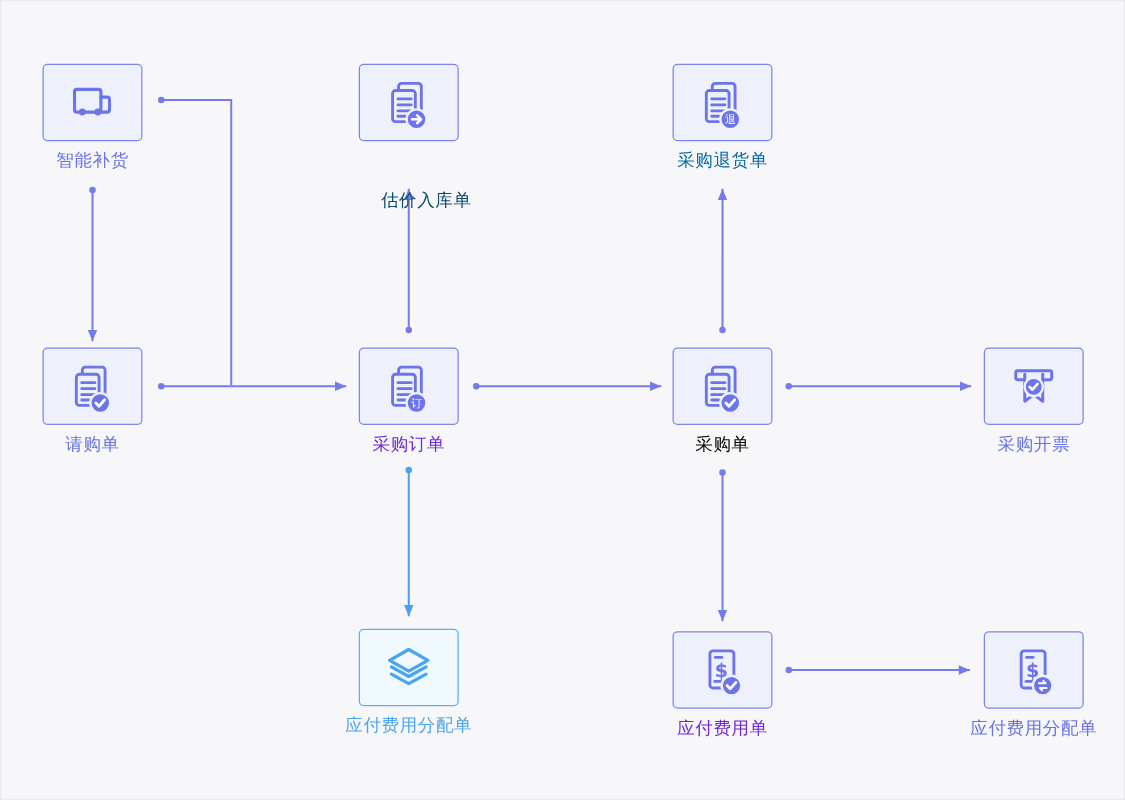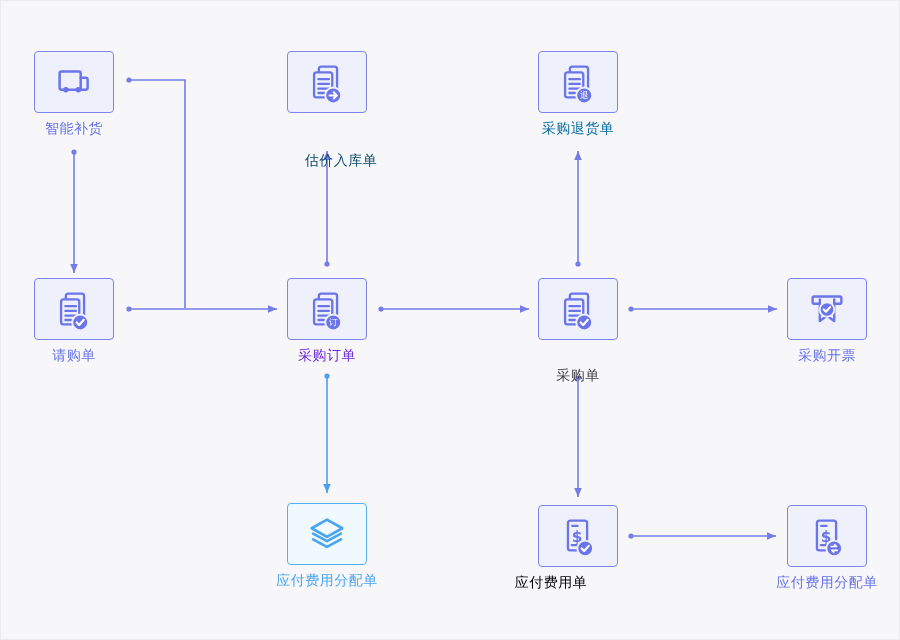--- a/index.html
+++ b/index.html
@@ -162,21 +162,21 @@
             <g fill="none" stroke="#6b74e8" stroke-width="2.4" stroke-linecap="round" stroke-linejoin="round">
               <rect x="15.5" y="8" width="19" height="26" rx="2.5"></rect>
               <rect x="10.5" y="14" width="19" height="26" rx="2.5" fill="#eef0fb"></rect>
               <path d="M15 21h11M15 26h11M15 31h11M15 35.5h6"></path>
             </g>
             <circle cx="30.5" cy="38" r="8.3" fill="#6b74e8" stroke="#eef0fb" stroke-width="2"></circle>
             <path d="M26.8 38l2.6 2.7 4.8-5.4" fill="none" stroke="#fff" stroke-width="2.3" stroke-linecap="round" stroke-linejoin="round"></path>
           </svg>
         </span>
       </div>
-      <div class="node-label" style="left: 477px; top: 366px; width: 200px; color: #404040;">采购单</div>
+      <div class="node-label" style="left: 477px; top: 346px; width: 200px; color: #000000;">采购单</div>
       <div class="node" style="left: 786px; top: 277px; width: 80px; height: 62px; border-color: rgb(125, 133, 236); background: rgb(238, 240, 251);">
         <span>
           <svg width="46" height="46" viewBox="0 0 48 48">
             <g fill="none" stroke="#6b74e8" stroke-width="2.5" stroke-linecap="round" stroke-linejoin="round">
               <path d="M16.5 18.5h-6a1.5 1.5 0 0 1-1.5-1.5v-4.5a1.5 1.5 0 0 1 1.5-1.5h27a1.5 1.5 0 0 1 1.5 1.5V17a1.5 1.5 0 0 1-1.5 1.5h-6"></path>
               <path d="M16.5 14v22.5l7.5-5.5 7.5 5.5V14"></path>
             </g>
             <circle cx="24" cy="24.5" r="7.6" fill="#6b74e8" stroke="#eef0fb" stroke-width="2"></circle>
             <path d="M20.6 24.5l2.3 2.4 4.3-4.9" fill="none" stroke="#fff" stroke-width="2.2" stroke-linecap="round" stroke-linejoin="round"></path>
           </svg>
@@ -202,21 +202,21 @@
               <rect x="13.5" y="8" width="20" height="31" rx="2.5"></rect>
               <path d="M18 13.5h5.5"></path>
               <path d="M17.5 33.5h12"></path>
             </g>
             <text x="23" y="30" text-anchor="middle" font-size="16" font-weight="bold" fill="#6b74e8" font-family="DejaVu Sans, sans-serif">$</text>
             <circle cx="31.5" cy="37" r="8.2" fill="#6b74e8" stroke="#eef0fb" stroke-width="2"></circle>
             <path d="M27.8 37l2.6 2.7 4.8-5.4" fill="none" stroke="#fff" stroke-width="2.3" stroke-linecap="round" stroke-linejoin="round"></path>
           </svg>
         </span>
       </div>
-      <div class="node-label" style="left: 450px; top: 573px; width: 200px; color: #000000;">应付费用单</div>
+      <div class="node-label" style="left: 477px; top: 573px; width: 200px; color: #6d28d9;">应付费用单</div>
       <div class="node" style="left: 786px; top: 504px; width: 80px; height: 62px; border-color: rgb(125, 133, 236); background: rgb(238, 240, 251);">
         <span>
           <svg width="46" height="46" viewBox="0 0 48 48">
             <g fill="none" stroke="#6b74e8" stroke-width="2.4" stroke-linecap="round" stroke-linejoin="round">
               <rect x="13.5" y="8" width="20" height="31" rx="2.5"></rect>
               <path d="M18 13.5h5.5"></path>
               <path d="M17.5 33.5h12"></path>
             </g>
             <text x="23" y="30" text-anchor="middle" font-size="16" font-weight="bold" fill="#6b74e8" font-family="DejaVu Sans, sans-serif">$</text>
             <circle cx="31.5" cy="37" r="8.2" fill="#6b74e8" stroke="#eef0fb" stroke-width="2"></circle>

